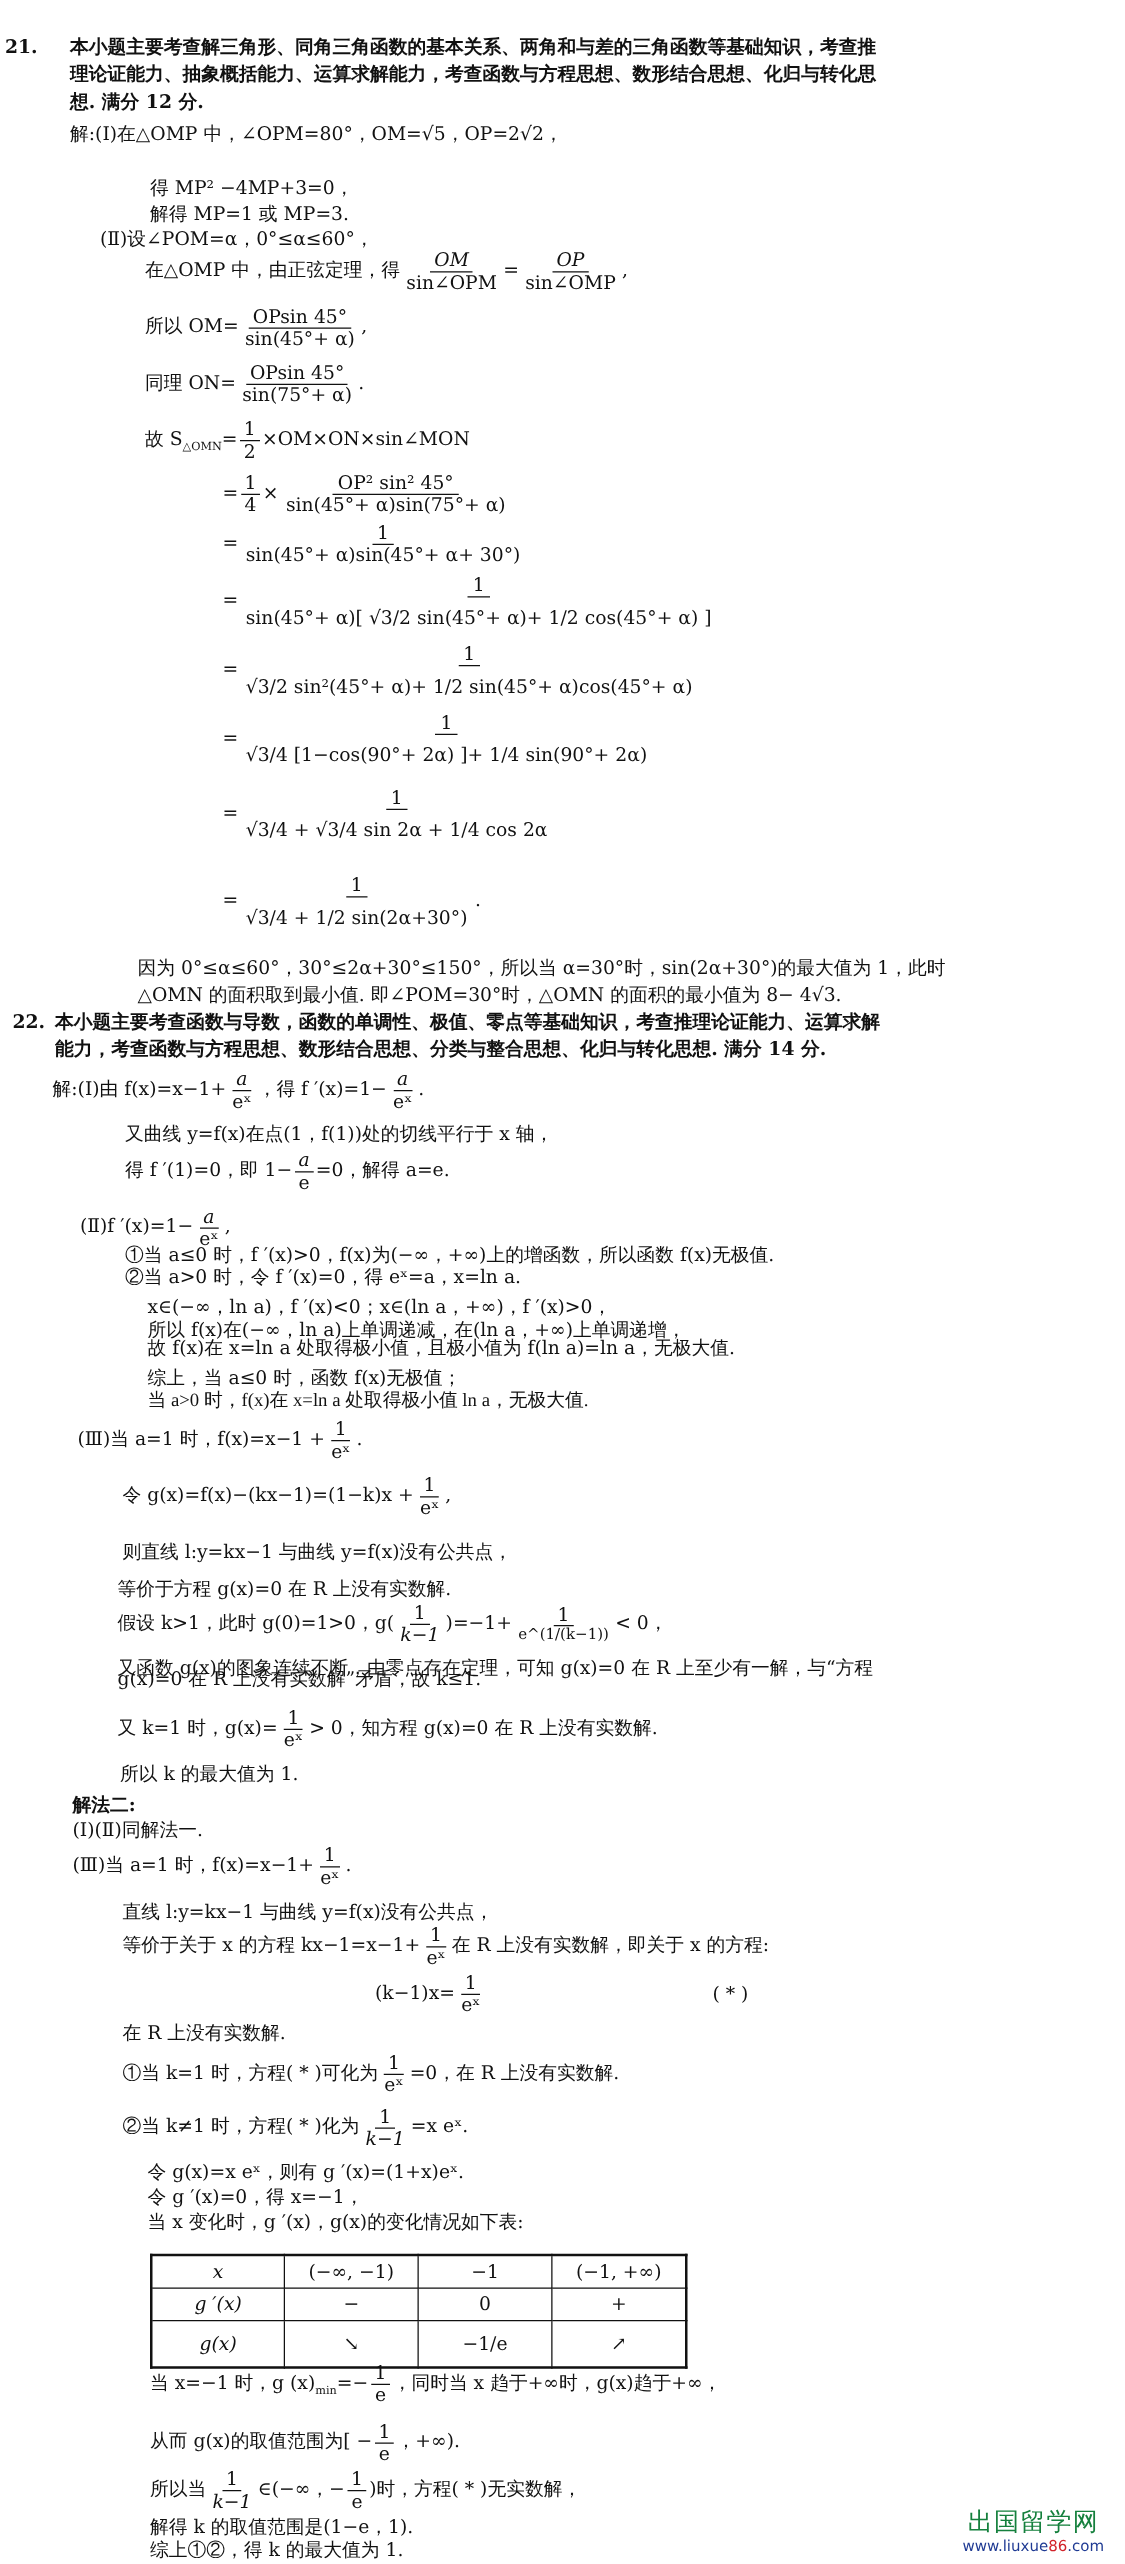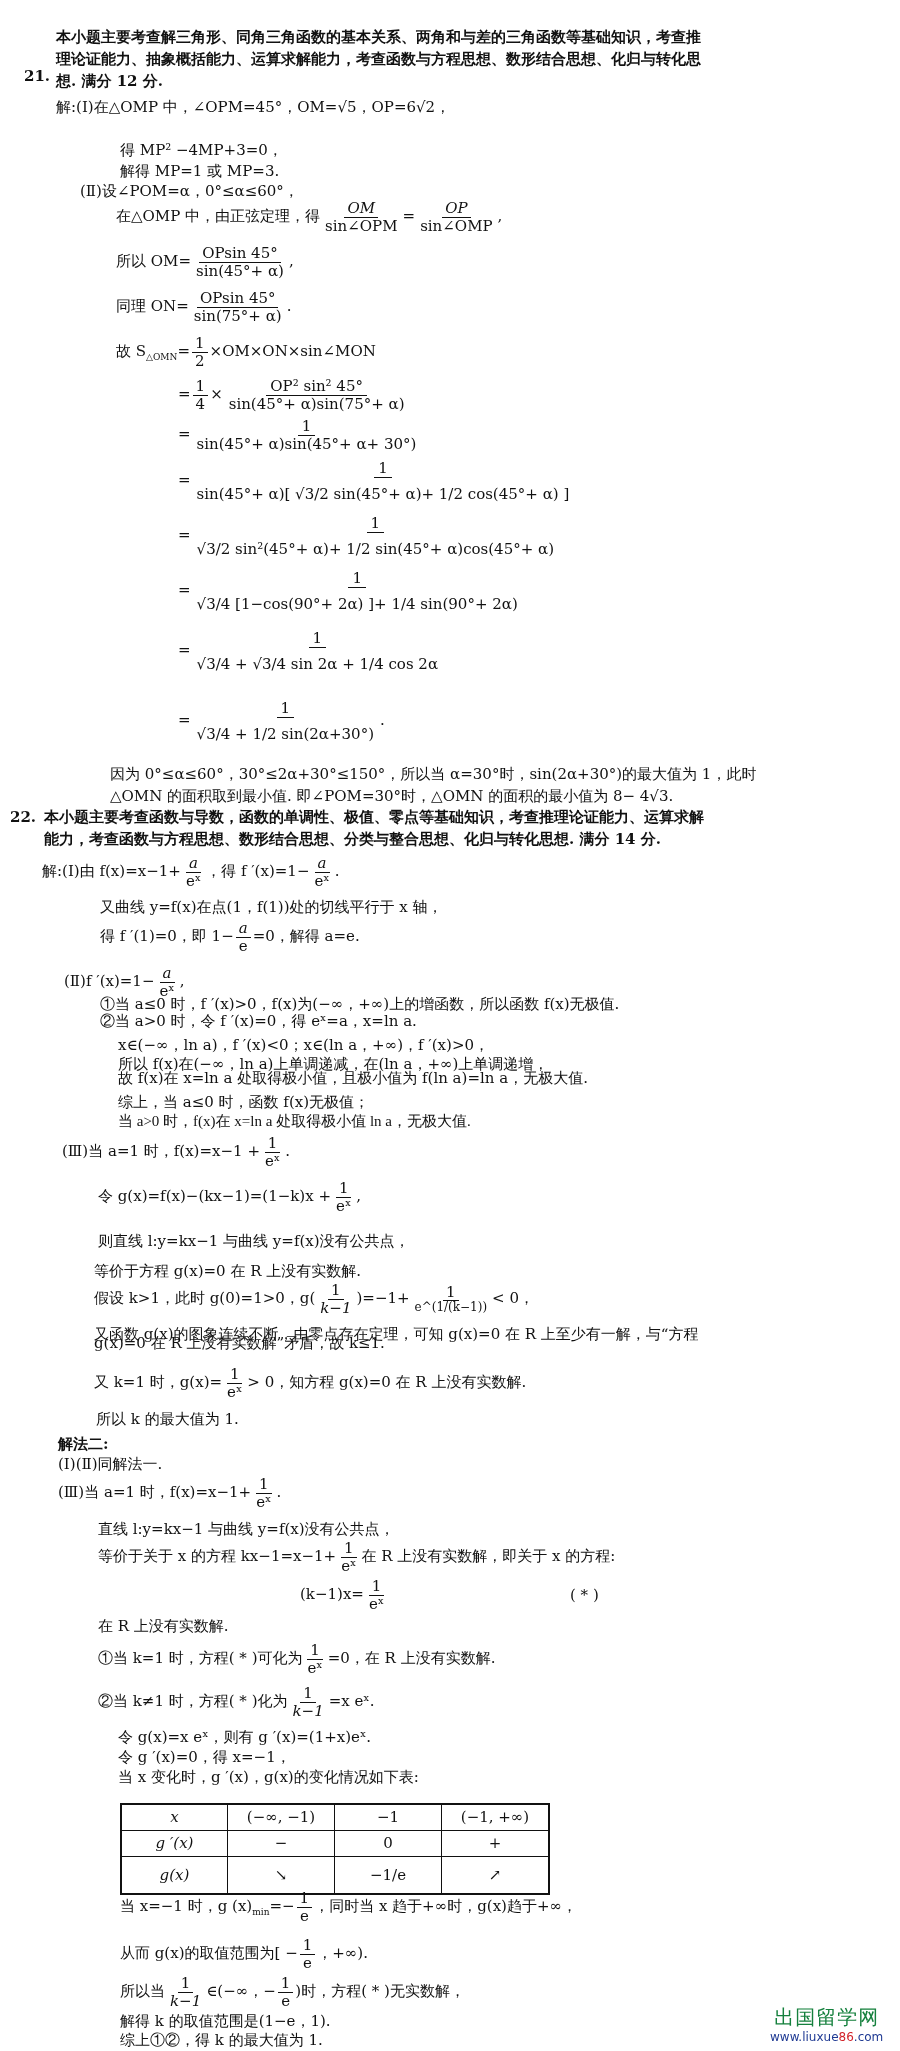--- a/index.html
+++ b/index.html
@@ -31,26 +31,26 @@
   .wm { position: absolute; left: 770px; top: 2005px; text-align: center; }
   .wm .t { font-family: "DejaVu Sans", sans-serif; font-size: 20px; color: #15803d; letter-spacing: 1px; }
   .wm .u { font-family: "DejaVu Sans", sans-serif; font-size: 12px; color: #1f3a93; font-weight: normal; }
   .wm .u .r { color: #d2232a; }
 </style>
 </head>
 <body>
 
 <div class="page">
 
-  <div class="num" style="left:24px;top:28px;margin-top:39px;">21.</div>
+  <div class="num" style="left:4px;top:28px;">21.</div>
   <div class="ln b" style="left:56px;top:50px;">理论证能力、抽象概括能力、运算求解能力，考查函数与方程思想、数形结合思想、化归与转化思</div>
   <div class="ln b" style="left:56px;top:28px;">本小题主要考查解三角形、同角三角函数的基本关系、两角和与差的三角函数等基础知识，考查推</div>
   <div class="ln b" style="left:56px;top:72px;">想. 满分 12 分.</div>
 
-  <div class="ln" style="left:56px;top:98px;">解:(Ⅰ)在△OMP 中，∠OPM=45°，OM=√5，OP=6√2，</div>
+  <div class="ln" style="left:56px;top:98px;">解:(Ⅰ)在△OMP 中，∠OPM=80°，OM=√5，OP=2√2，</div>
   <div class="ln" style="left:120px;top:141px;">得 MP² −4MP+3=0，</div>
   <div class="ln" style="left:120px;top:162px;">解得 MP=1 或 MP=3.</div>
   <div class="ln" style="left:80px;top:182px;">(Ⅱ)设∠POM=α，0°≤α≤60°，</div>
 
   <div class="ln" style="left:116px;top:200px;">
     <span>在△OMP 中，由正弦定理，得</span><span class="frac">
         <span class="n i">OM</span>
         <span class="d">sin∠OPM</span>
       </span>=<span class="frac">
         <span class="n i">OP</span>

